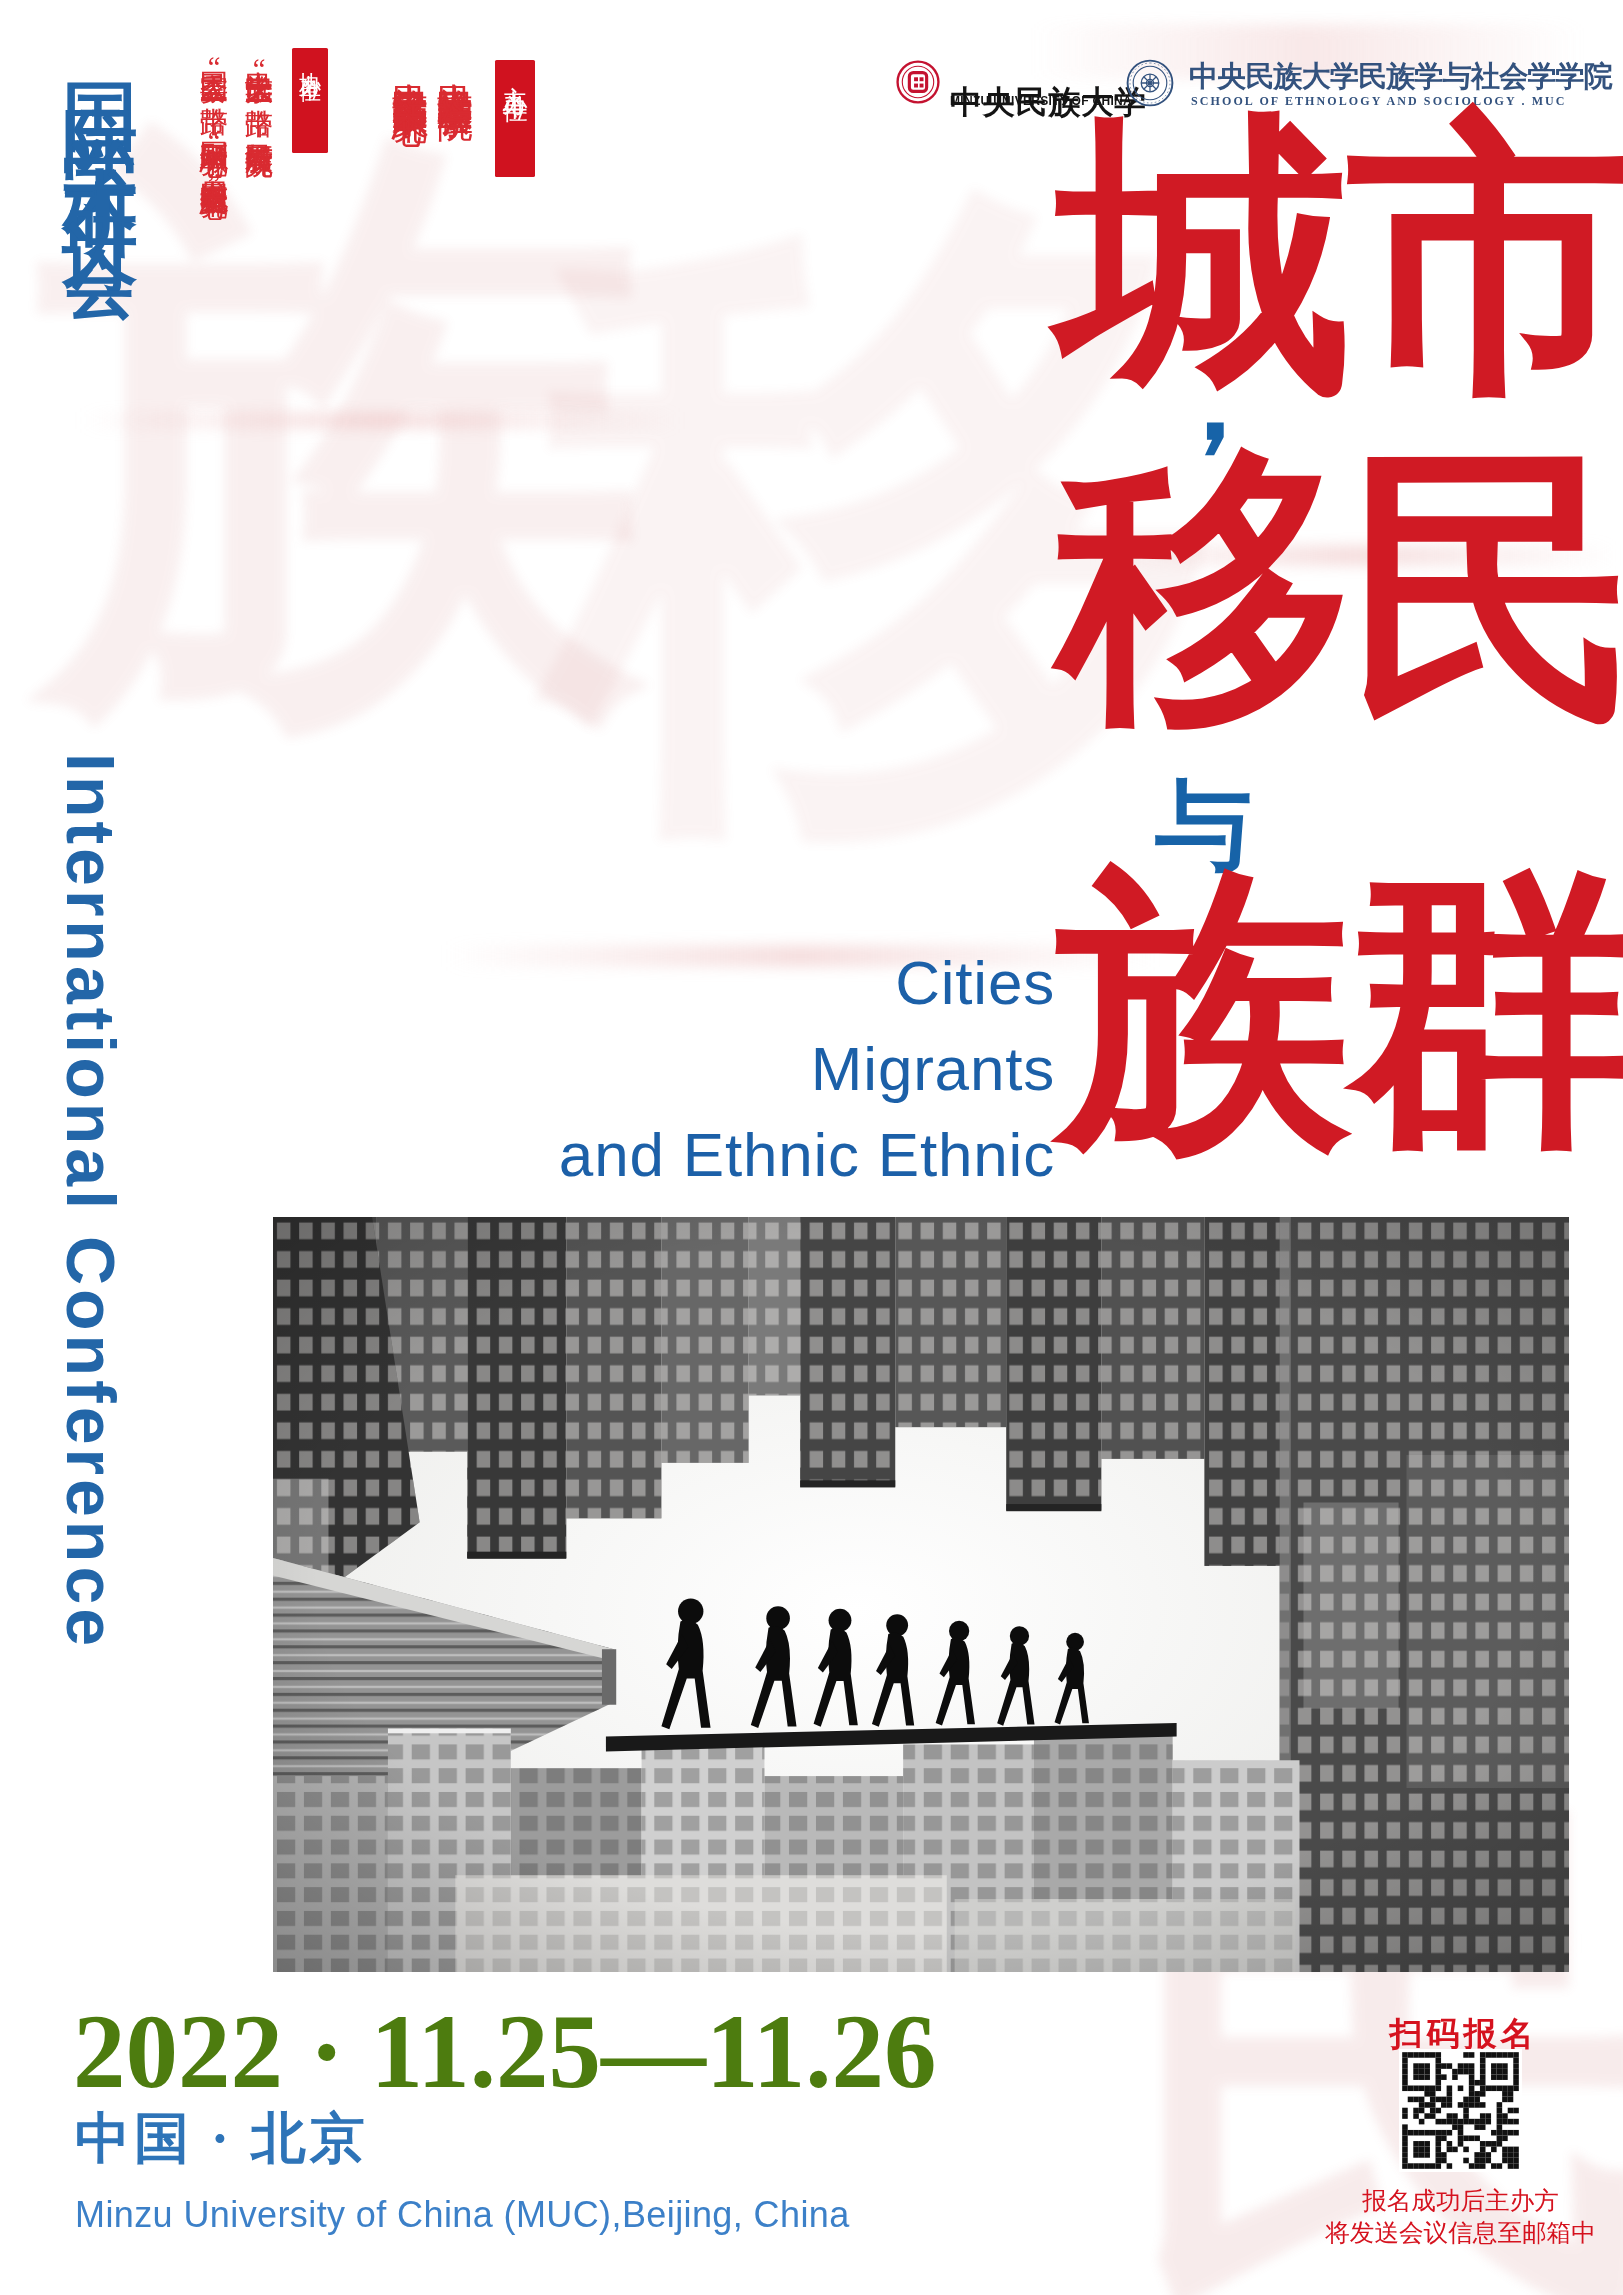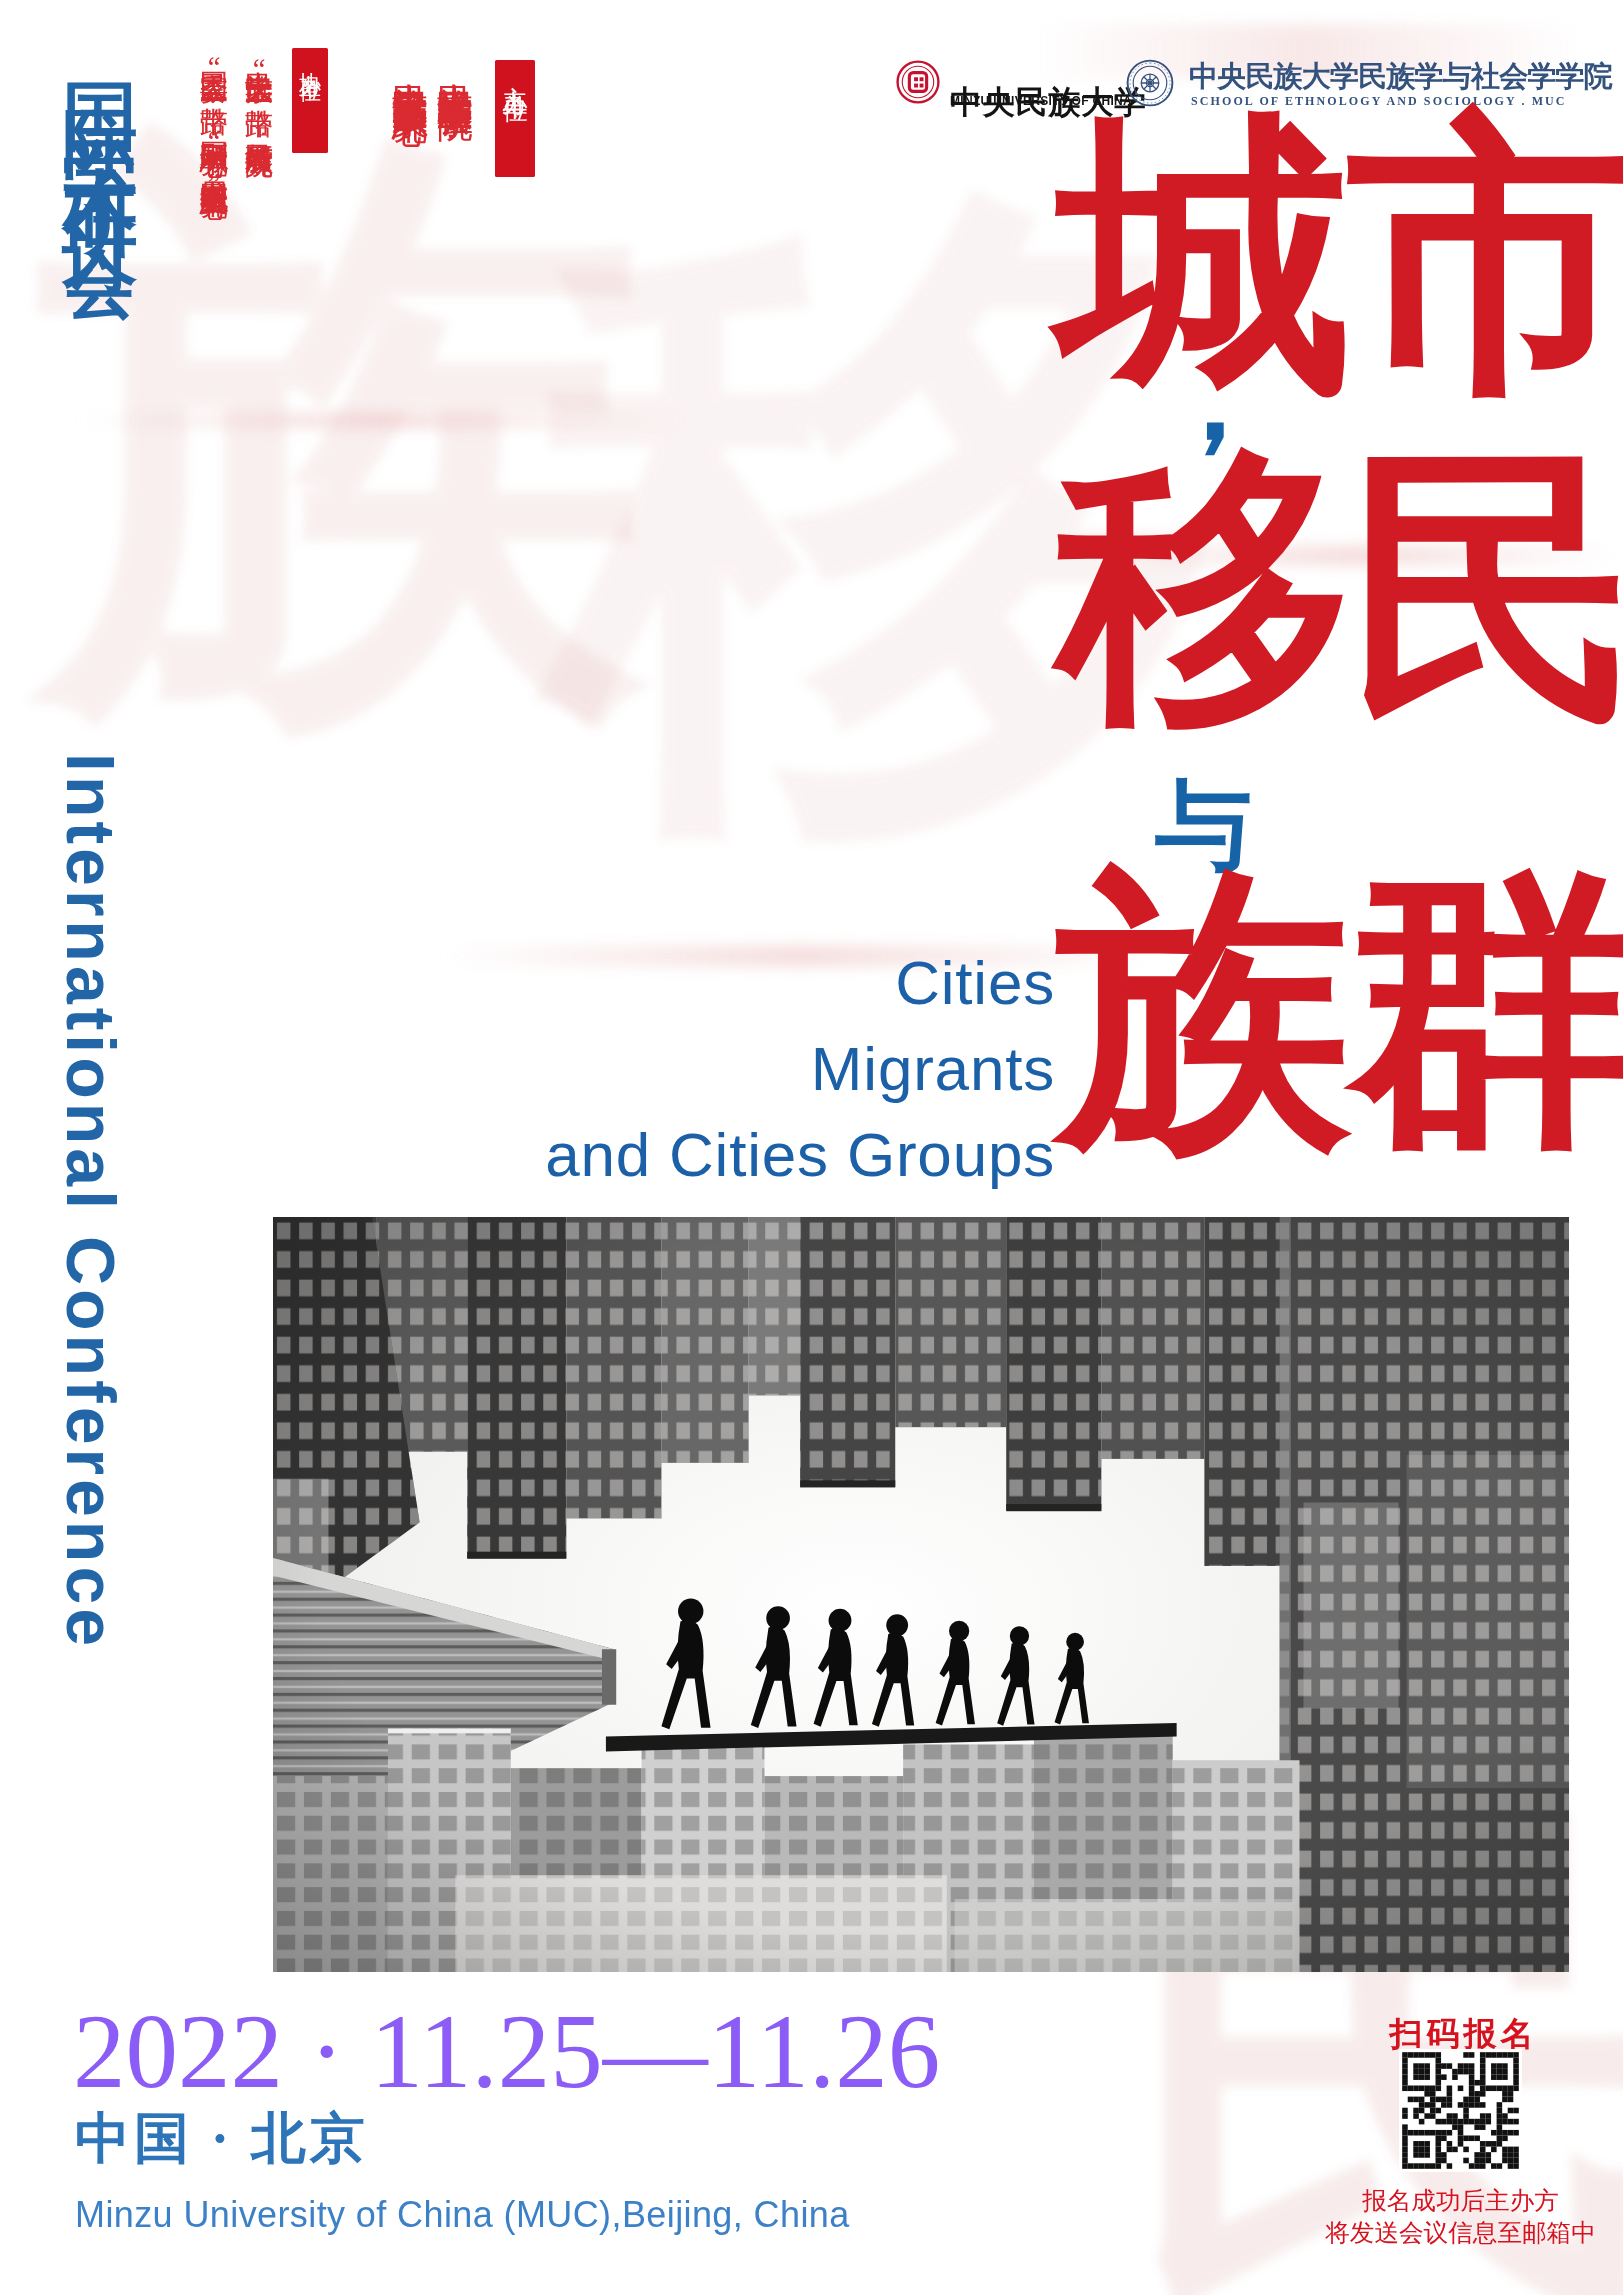--- a/index.html
+++ b/index.html
@@ -47,21 +47,21 @@
   .title-conn{position:absolute;left:1140px;top:778px;width:127px;text-align:center;
       font-size:97px;line-height:1;font-weight:bold;color:#1763A8;
       font-family:"Liberation Serif",serif;z-index:2;}
   .sub-en{position:absolute;left:476px;top:940px;width:579px;text-align:right;
       color:#1C60A8;font-size:62px;line-height:86px;letter-spacing:0.8px;z-index:2;
       font-family:"Liberation Sans",sans-serif;}
   
   .photo{left:273px;top:1217px;width:1296px;height:755px;z-index:2;}
   .photo svg{display:block;width:100%;height:100%;}
   
-  .date{left:73px;top:1991px;font-size:105px;font-weight:normal;color:#8b5cf6;
+  .date{left:73px;top:1991px;font-size:105px;font-weight:bold;color:#4d7c0f;
       font-family:"Liberation Serif",serif;z-index:2;white-space:nowrap;}
   .loc-cn{left:75px;top:2102px;font-size:55px;font-weight:bold;color:#2E74B8;
       font-family:"Liberation Serif",serif;letter-spacing:4px;z-index:2;text-align:right;}
   .loc-en{left:75px;top:2194px;font-size:36px;color:#3C80C8;letter-spacing:0.4px;
       font-family:"Liberation Sans",sans-serif;z-index:2;}
   
   .qr-title{left:1386px;top:2012px;width:155px;text-align:center;font-size:33px;
       font-weight:bold;color:#D5121E;letter-spacing:4px;z-index:2;
       font-family:"Liberation Sans",sans-serif;}
   .qr-box{left:1399px;top:2049px;width:123px;height:123px;background:#fff;z-index:2;}
@@ -129,21 +129,21 @@
   <div class="title-comma">，</div>
   <div class="bigchar" style="left:1054px;top:444px;">移</div>
   <div class="bigchar" style="left:1344px;top:444px;">民</div>
   <div class="title-conn">与</div>
   <div class="bigchar" style="left:1054px;top:864px;">族</div>
   <div class="bigchar" style="left:1344px;top:864px;">群</div>
 
   <div class="sub-en">
     <div>Cities</div>
     <div>Migrants</div>
-    <div>and Cities Groups</div>
+    <div>and Ethnic Ethnic</div>
   </div>
 
   <div class="abs photo">
     <svg viewBox="0 0 1635 952" preserveAspectRatio="none">
       <defs>
         <pattern id="pw1" width="28" height="36" patternUnits="userSpaceOnUse">
           <rect x="5" y="7" width="17" height="21" fill="#eceae6" opacity="0.45"></rect>
         </pattern>
         <pattern id="pw2" width="34" height="30" patternUnits="userSpaceOnUse">
           <rect x="5" y="5" width="23" height="19" fill="#3a3a3a" opacity="0.32"></rect>

